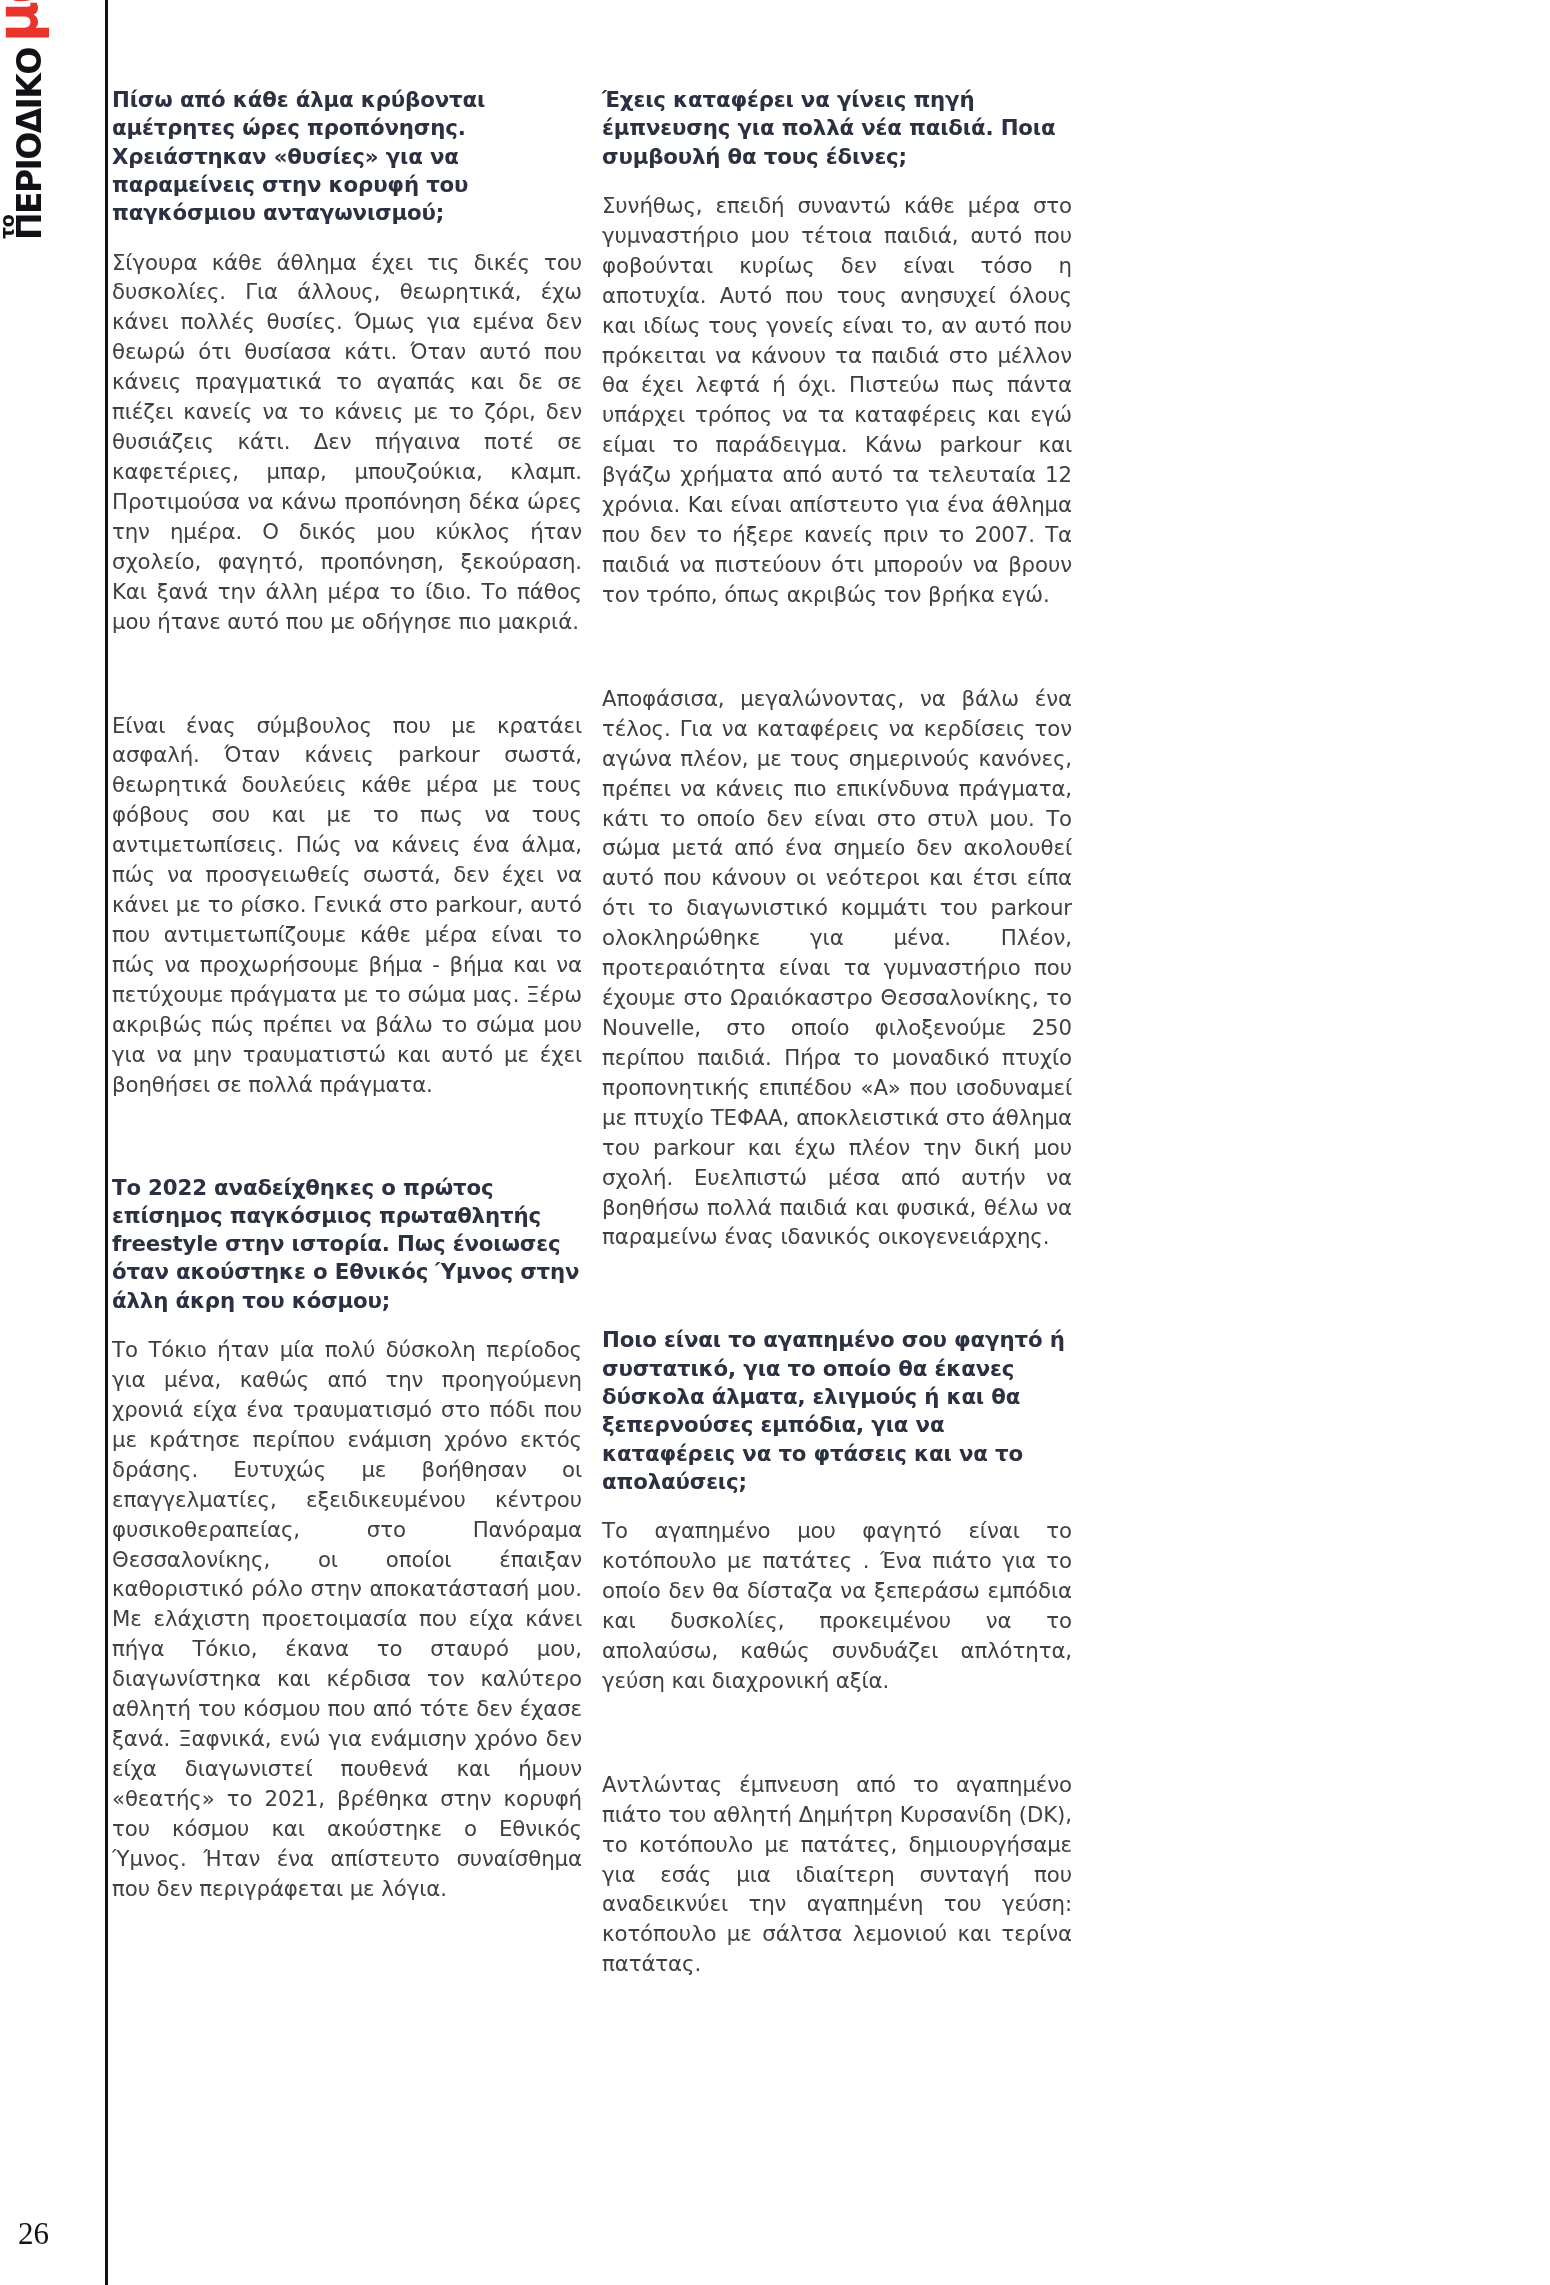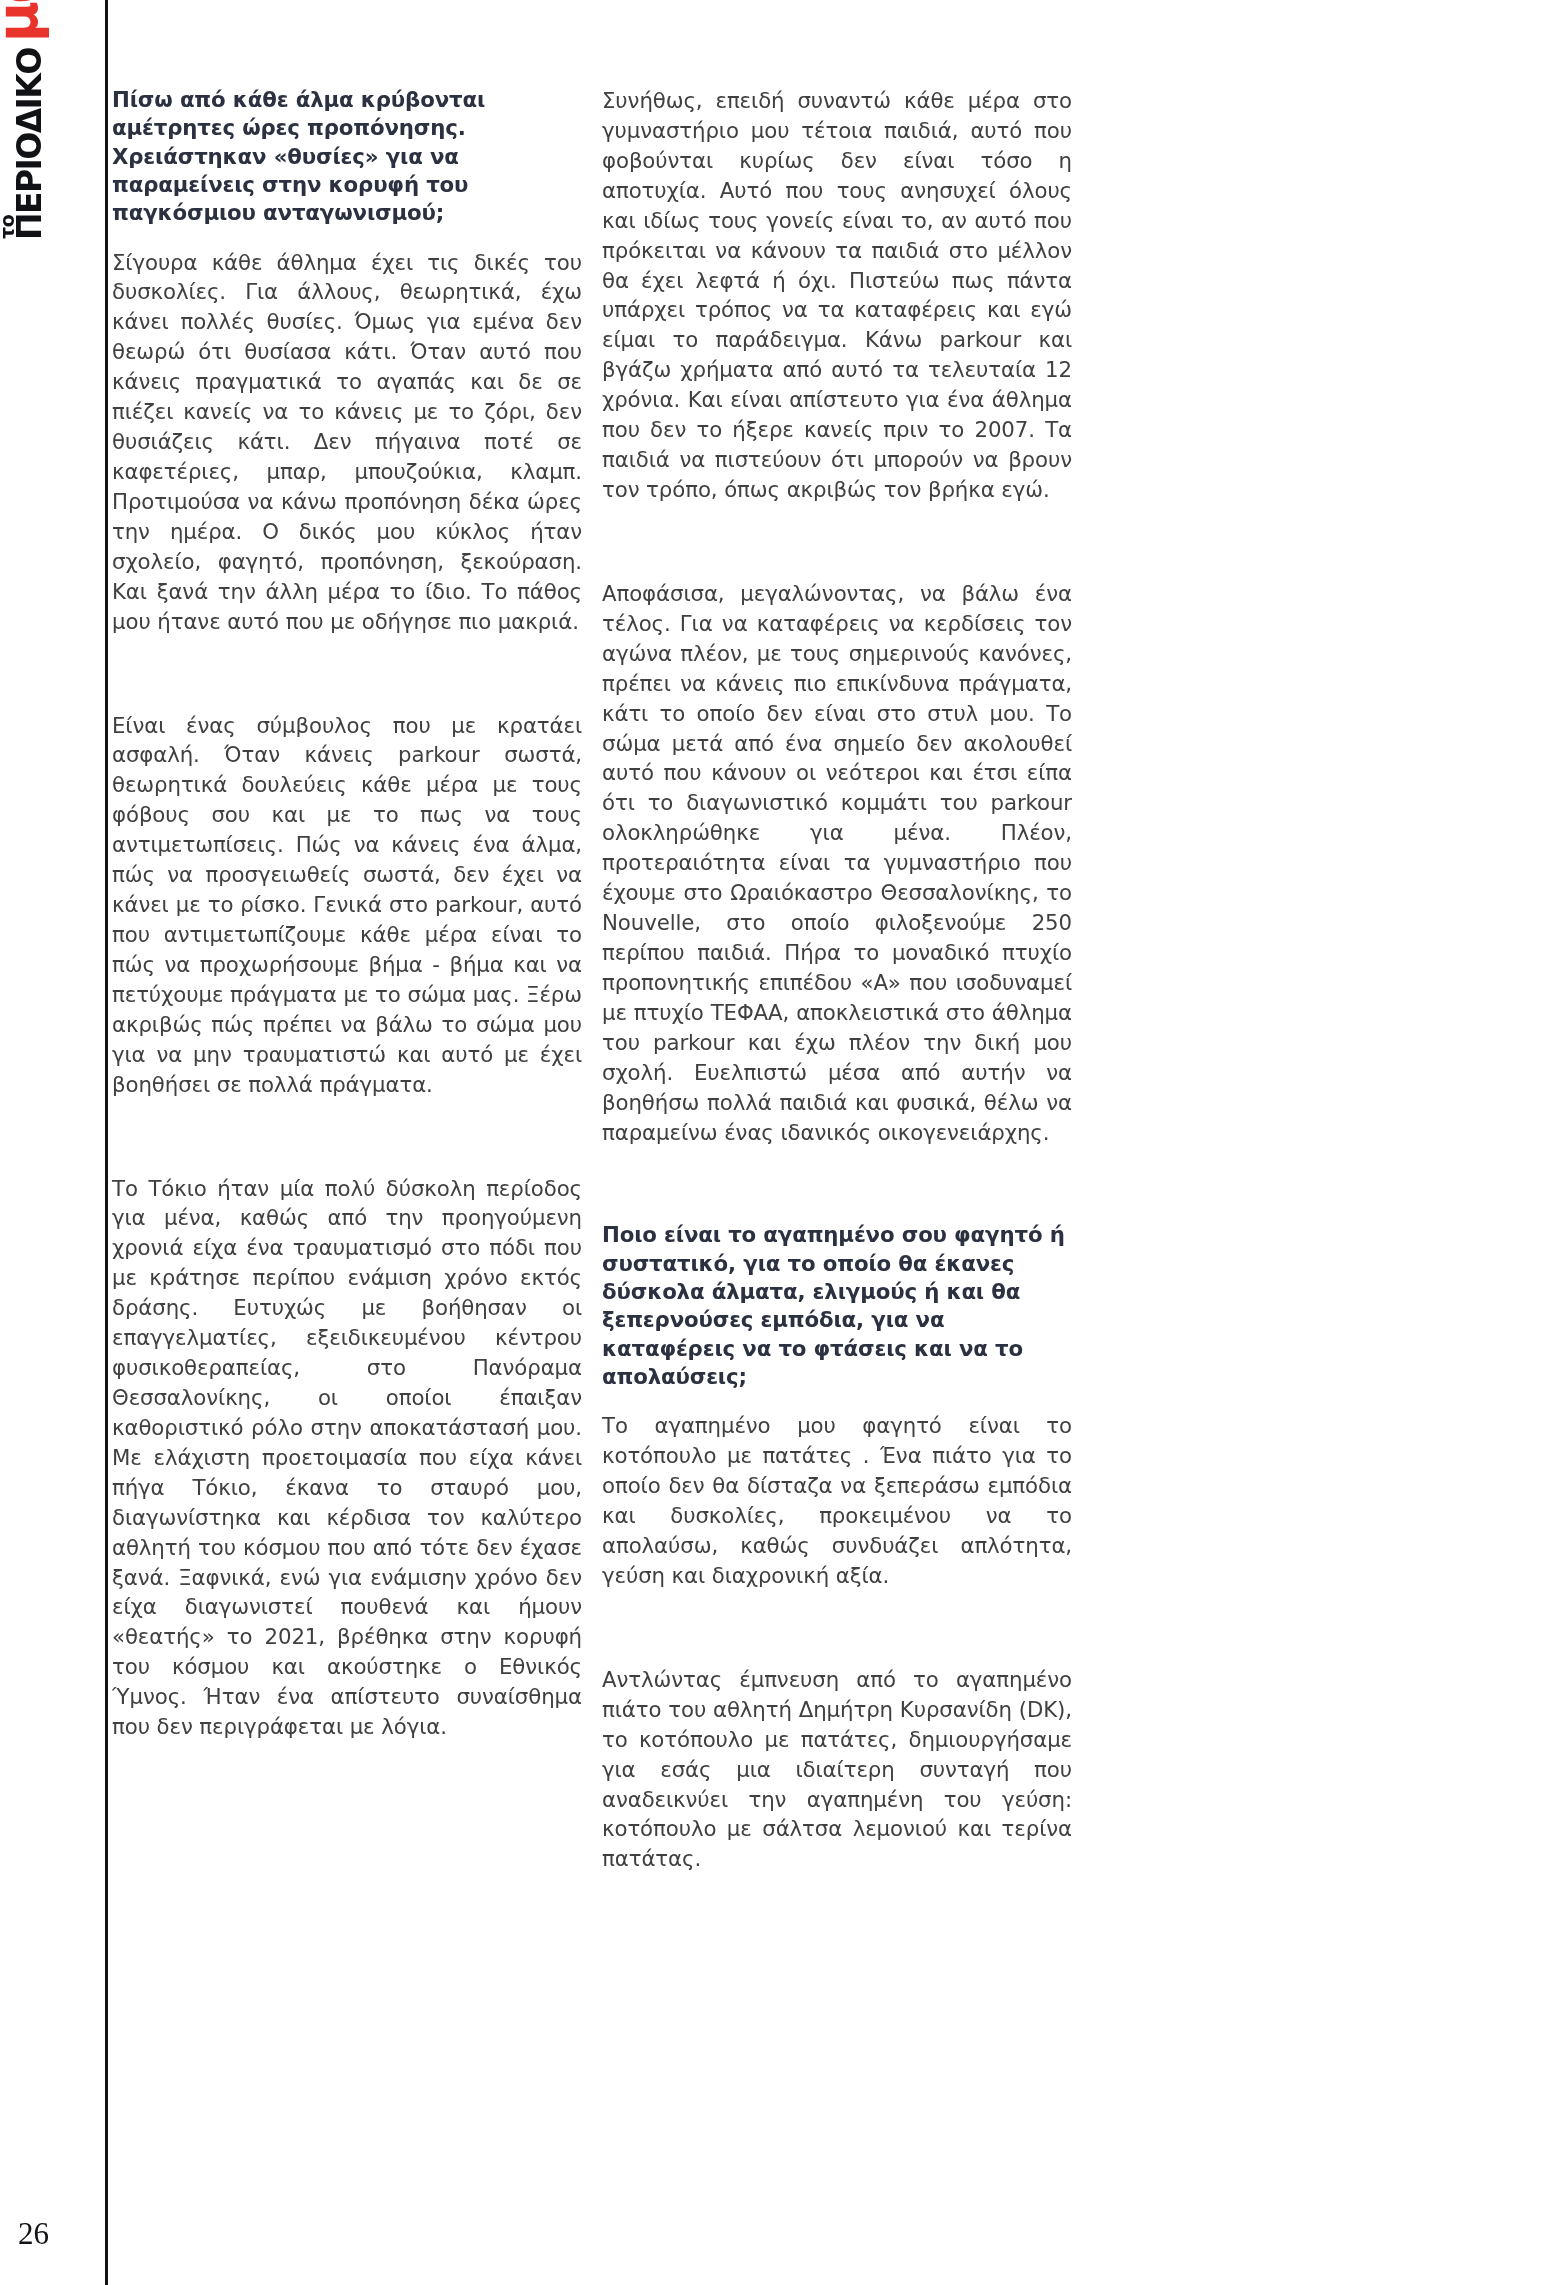--- a/index.html
+++ b/index.html
@@ -139,24 +139,26 @@
 <div id="column-rule"></div>
 
 <div id="content">
 
   <div class="col" id="col-left">
     <p class="q">Πίσω από κάθε άλμα κρύβονται αμέτρητες ώρες προπόνησης. Χρειάστηκαν «θυσίες» για να παραμείνεις στην κορυφή του παγκόσμιου ανταγωνισμού;</p>
     <p class="a gap-xxl">Σίγουρα κάθε άθλημα έχει τις δικές του δυσκολίες. Για άλλους, θεωρητικά, έχω κάνει πολλές θυσίες. Όμως για εμένα δεν θεωρώ ότι θυσίασα κάτι. Όταν αυτό που κάνεις πραγματικά το αγαπάς και δε σε πιέζει κανείς να το κάνεις με το ζόρι, δεν θυσιάζεις κάτι. Δεν πήγαινα ποτέ σε καφετέριες, μπαρ, μπουζούκια, κλαμπ. Προτιμούσα να κάνω προπόνηση δέκα ώρες την ημέρα. Ο δικός μου κύκλος ήταν σχολείο, φαγητό, προπόνηση, ξεκούραση. Και ξανά την άλλη μέρα το ίδιο. Το πάθος μου ήτανε αυτό που με οδήγησε πιο μακριά.</p>
 
     <p class="a gap-xxl">Είναι ένας σύμβουλος που με κρατάει ασφαλή. Όταν κάνεις parkour σωστά, θεωρητικά δουλεύεις κάθε μέρα με τους φόβους σου και με το πως να τους αντιμετωπίσεις. Πώς να κάνεις ένα άλμα, πώς να προσγειωθείς σωστά, δεν έχει να κάνει με το ρίσκο. Γενικά στο parkour, αυτό που αντιμετωπίζουμε κάθε μέρα είναι το πώς να προχωρήσουμε βήμα - βήμα και να πετύχουμε πράγματα με το σώμα μας. Ξέρω ακριβώς πώς πρέπει να βάλω το σώμα μου για να μην τραυματιστώ και αυτό με έχει βοηθήσει σε πολλά πράγματα.</p>
 
+    <p class="q">Το 2022 αναδείχθηκες ο πρώτος επίσημος παγκόσμιος πρωταθλητής freestyle στην ιστορία. Πως ένοιωσες όταν ακούστηκε ο Εθνικός Ύμνος στην άλλη άκρη του κόσμου;</p>
     <p class="a">Το Τόκιο ήταν μία πολύ δύσκολη περίοδος για μένα, καθώς από την προηγούμενη χρονιά είχα ένα τραυματισμό στο πόδι που με κράτησε  περίπου ενάμιση χρόνο εκτός δράσης. Ευτυχώς με βοήθησαν οι επαγγελματίες, εξειδικευμένου κέντρου φυσικοθεραπείας, στο Πανόραμα Θεσσαλονίκης, οι οποίοι έπαιξαν καθοριστικό ρόλο στην αποκατάστασή μου. Με ελάχιστη προετοιμασία που είχα κάνει πήγα Τόκιο, έκανα το σταυρό μου, διαγωνίστηκα και κέρδισα τον καλύτερο αθλητή του κόσμου που από τότε δεν έχασε ξανά. Ξαφνικά, ενώ για ενάμισην χρόνο δεν είχα διαγωνιστεί πουθενά και ήμουν «θεατής» το 2021, βρέθηκα στην κορυφή του κόσμου και ακούστηκε ο Εθνικός Ύμνος. Ήταν ένα απίστευτο συναίσθημα που δεν περιγράφεται με λόγια.</p>
   </div>
 
   <div class="col" id="col-right">
+    <p class="q">Έχεις καταφέρει να γίνεις πηγή έμπνευσης για πολλά νέα παιδιά. Ποια συμβουλή θα τους έδινες;</p>
     <p class="a gap-xxl">Συνήθως, επειδή συναντώ κάθε μέρα στο γυμναστήριο μου τέτοια παιδιά, αυτό που φοβούνται κυρίως δεν είναι τόσο η αποτυχία. Αυτό που τους ανησυχεί όλους και ιδίως τους γονείς είναι το, αν αυτό που πρόκειται να κάνουν τα παιδιά στο μέλλον θα έχει λεφτά ή όχι. Πιστεύω πως πάντα υπάρχει τρόπος να τα καταφέρεις και εγώ είμαι το παράδειγμα. Κάνω parkour και βγάζω χρήματα από αυτό τα τελευταία 12 χρόνια. Και είναι απίστευτο για ένα άθλημα που δεν το ήξερε κανείς πριν το 2007. Τα παιδιά να πιστεύουν ότι μπορούν να βρουν τον τρόπο, όπως ακριβώς τον βρήκα εγώ.</p>
 
     <p class="a gap-xxl">Αποφάσισα, μεγαλώνοντας, να βάλω ένα τέλος. Για να καταφέρεις να κερδίσεις τον αγώνα πλέον, με τους σημερινούς κανόνες, πρέπει να κάνεις πιο επικίνδυνα πράγματα, κάτι το οποίο δεν είναι στο στυλ μου. Το σώμα μετά από ένα σημείο δεν ακολουθεί αυτό που κάνουν οι νεότεροι και έτσι είπα ότι το διαγωνιστικό κομμάτι του parkour  ολοκληρώθηκε για μένα. Πλέον, προτεραιότητα είναι τα γυμναστήριο που έχουμε στο Ωραιόκαστρο Θεσσαλονίκης, το Nouvelle,  στο οποίο φιλοξενούμε 250 περίπου παιδιά.  Πήρα το μοναδικό πτυχίο προπονητικής επιπέδου «Α» που ισοδυναμεί με πτυχίο ΤΕΦΑΑ, αποκλειστικά στο άθλημα του parkour και έχω πλέον την δική μου σχολή. Ευελπιστώ μέσα από αυτήν να βοηθήσω πολλά παιδιά και φυσικά, θέλω να παραμείνω ένας ιδανικός οικογενειάρχης.</p>
 
     <p class="q">Ποιο είναι το αγαπημένο σου φαγητό ή συστατικό, για το οποίο θα έκανες δύσκολα άλματα, ελιγμούς ή και θα ξεπερνούσες εμπόδια, για να καταφέρεις να το φτάσεις και να το απολαύσεις;</p>
     <p class="a gap-xxl">Το αγαπημένο μου φαγητό είναι το κοτόπουλο με πατάτες . Ένα πιάτο για το οποίο δεν θα δίσταζα να ξεπεράσω εμπόδια και δυσκολίες, προκειμένου να το απολαύσω, καθώς συνδυάζει απλότητα, γεύση και διαχρονική αξία.</p>
 
     <p class="a">Αντλώντας έμπνευση από το αγαπημένο πιάτο του αθλητή Δημήτρη Κυρσανίδη (DK), το κοτόπουλο με πατάτες, δημιουργήσαμε για εσάς μια ιδιαίτερη συνταγή που αναδεικνύει την αγαπημένη του γεύση: κοτόπουλο με σάλτσα λεμονιού και τερίνα πατάτας.</p>
   </div>
 

